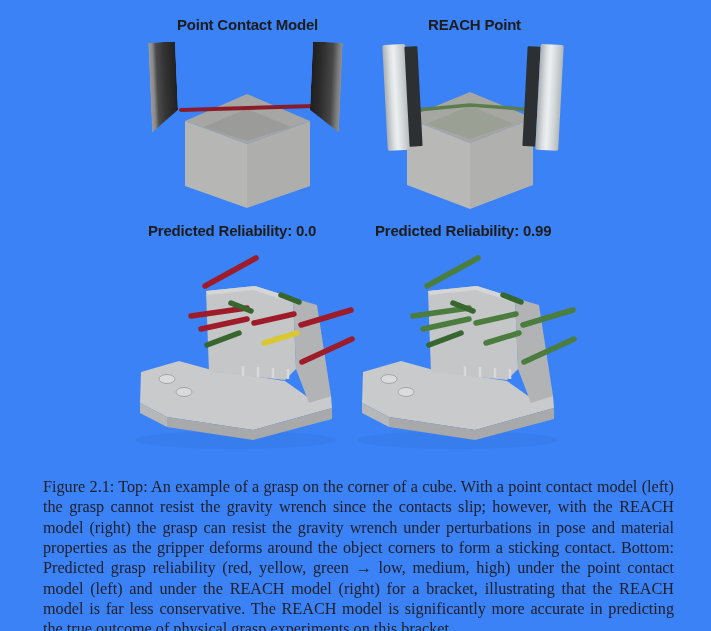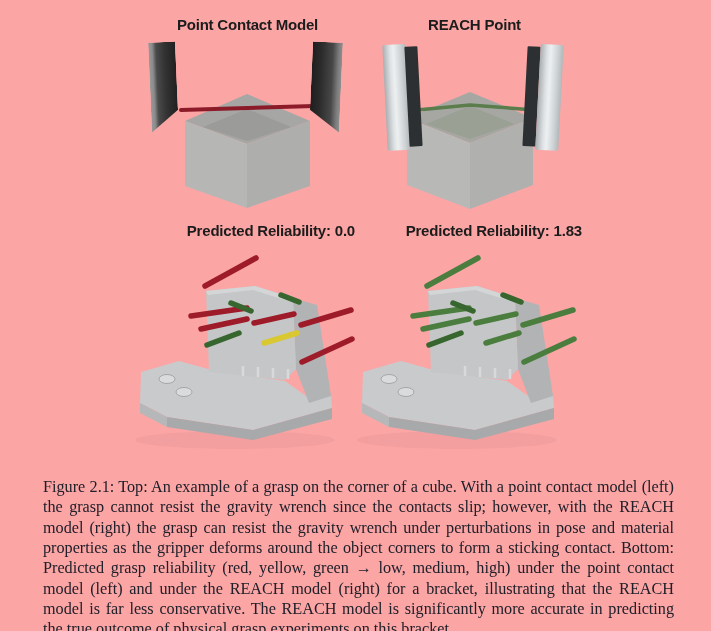--- a/index.html
+++ b/index.html
@@ -1,26 +1,26 @@
 <!DOCTYPE html>
 <html><head>
 <meta charset="utf-8">
 <style>
   html,body{margin:0;padding:0;background:#ffffff;}
   #figure-root{
-    position:relative;width:711px;height:631px;background:#fca5a5;overflow:hidden;
+    position:relative;width:711px;height:631px;background:#3b82f6;overflow:hidden;
     font-family:"Liberation Sans",sans-serif;
   }
   .top-panel{position:absolute;width:215px;height:238px;}
   .panel-title{
     position:absolute;top:6px;left:0;width:100%;text-align:center;
     font-size:15px;font-weight:700;letter-spacing:-0.2px;color:#1c1c1c;z-index:5;
   }
   .reliability-label{
-    position:absolute;top:212px;left:0;width:100%;text-align:right;
+    position:absolute;top:212px;left:8px;width:100%;text-align:left;
     font-size:15px;font-weight:700;letter-spacing:-0.2px;color:#1c1c1c;z-index:5;
   }
   .cube-svg{position:absolute;left:0;top:0;width:215px;height:238px;z-index:1;}
   .finger{position:absolute;z-index:3;}
   .pc-finger-left{
     left:10px;top:32px;width:27px;height:90px;
     background:linear-gradient(90deg,#9a9a9a 0,#8b8b8b 14%,#4a4a4a 28%,#333333 58%,#202020 100%);
     clip-path:polygon(0 0,100% 0,100% 76%,0 100%);
     transform:rotate(-2.5deg);
   }
@@ -81,21 +81,21 @@
       <polyline points="50,100 103,95 168,100" fill="none" stroke-width="3.5" stroke-linecap="round" stroke="#5a7d4b"></polyline>
     </svg>
     <div class="finger reach-finger reach-left">
       <div class="pad-silver"></div>
       <div class="pad-dark"></div>
     </div>
     <div class="finger reach-finger reach-right">
       <div class="pad-dark"></div>
       <div class="pad-silver"></div>
     </div>
-    <div class="reliability-label">Predicted Reliability: 1.83</div>
+    <div class="reliability-label">Predicted Reliability: 0.99</div>
   </div>
 
   <div class="bracket-panel" style="left:95px;top:248px;">
     <svg class="bracket-svg" viewBox="0 0 270 215">
       <defs>
         <g id="bracket-shape">
           <ellipse cx="140" cy="192" rx="100" ry="9" fill="rgba(0,0,0,0.035)"></ellipse>
 
           <polygon points="46,124 84,113 113,121 190,133 214,150 236,148 237,160 158,182 72,169 45,155" fill="#c9cacc"></polygon>
 

